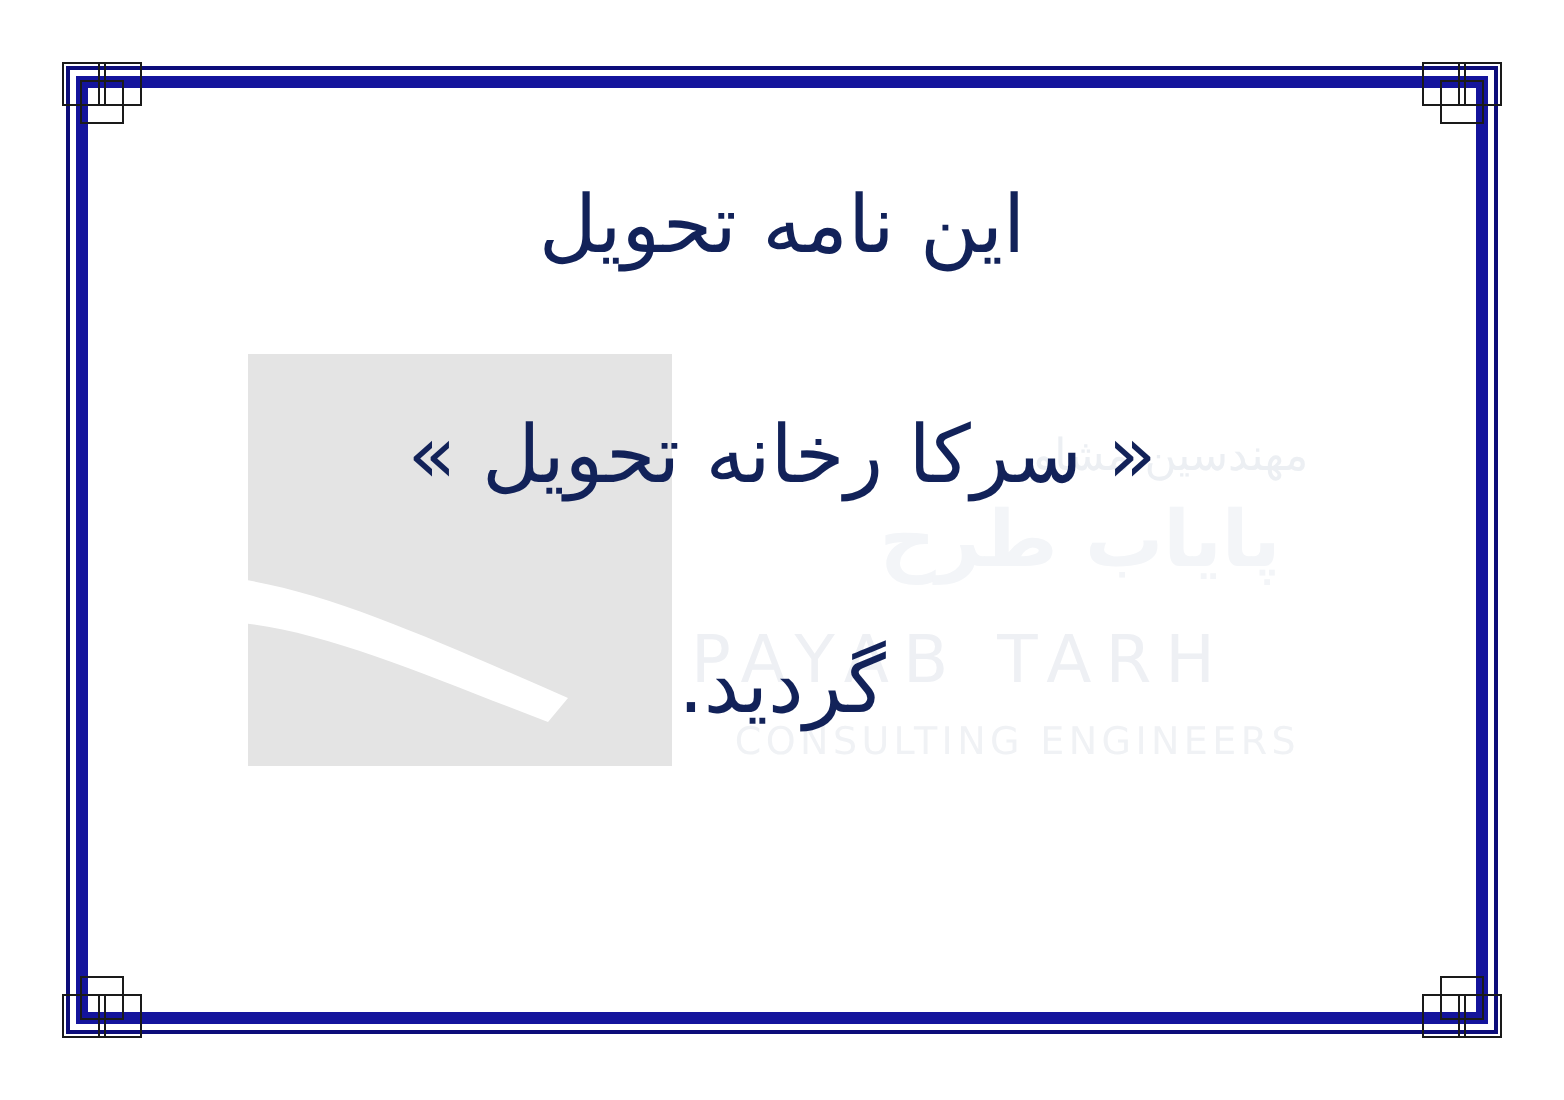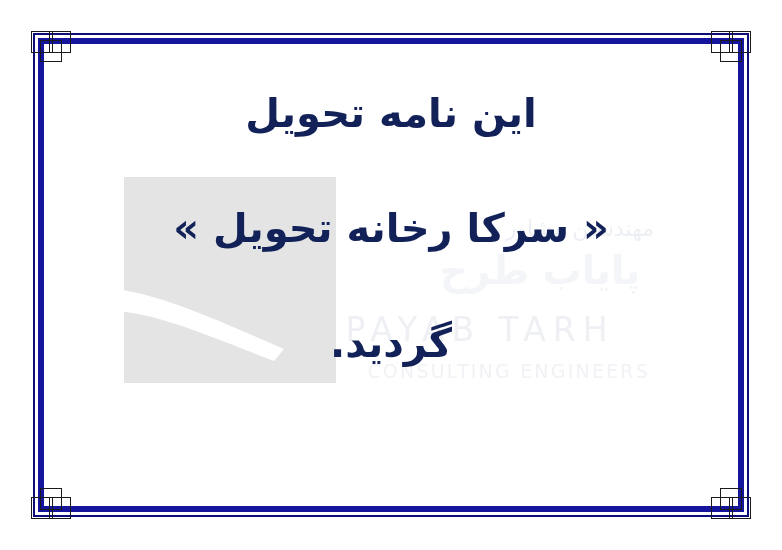--- a/index.html
+++ b/index.html
@@ -145,21 +145,21 @@
     position: absolute;
     left: 46px;
     top: 46px;
     width: 690px;
     height: 458px;
     direction: rtl;
     text-align: center;
   }
   .doc-line {
     color: #122259;
-    font-weight: bold;
+    font-weight: normal;
     font-size: 40px;
     line-height: 1.1;
     direction: rtl;
     white-space: nowrap;
     text-align: center;
   }
   .line-1 { position: absolute; left: 0; top: 45px;  width: 690px; }
   .line-2 { position: absolute; left: 0; top: 160px; width: 690px; }
   .line-3 { position: absolute; left: 0; top: 275px; width: 690px; }
 </style>

